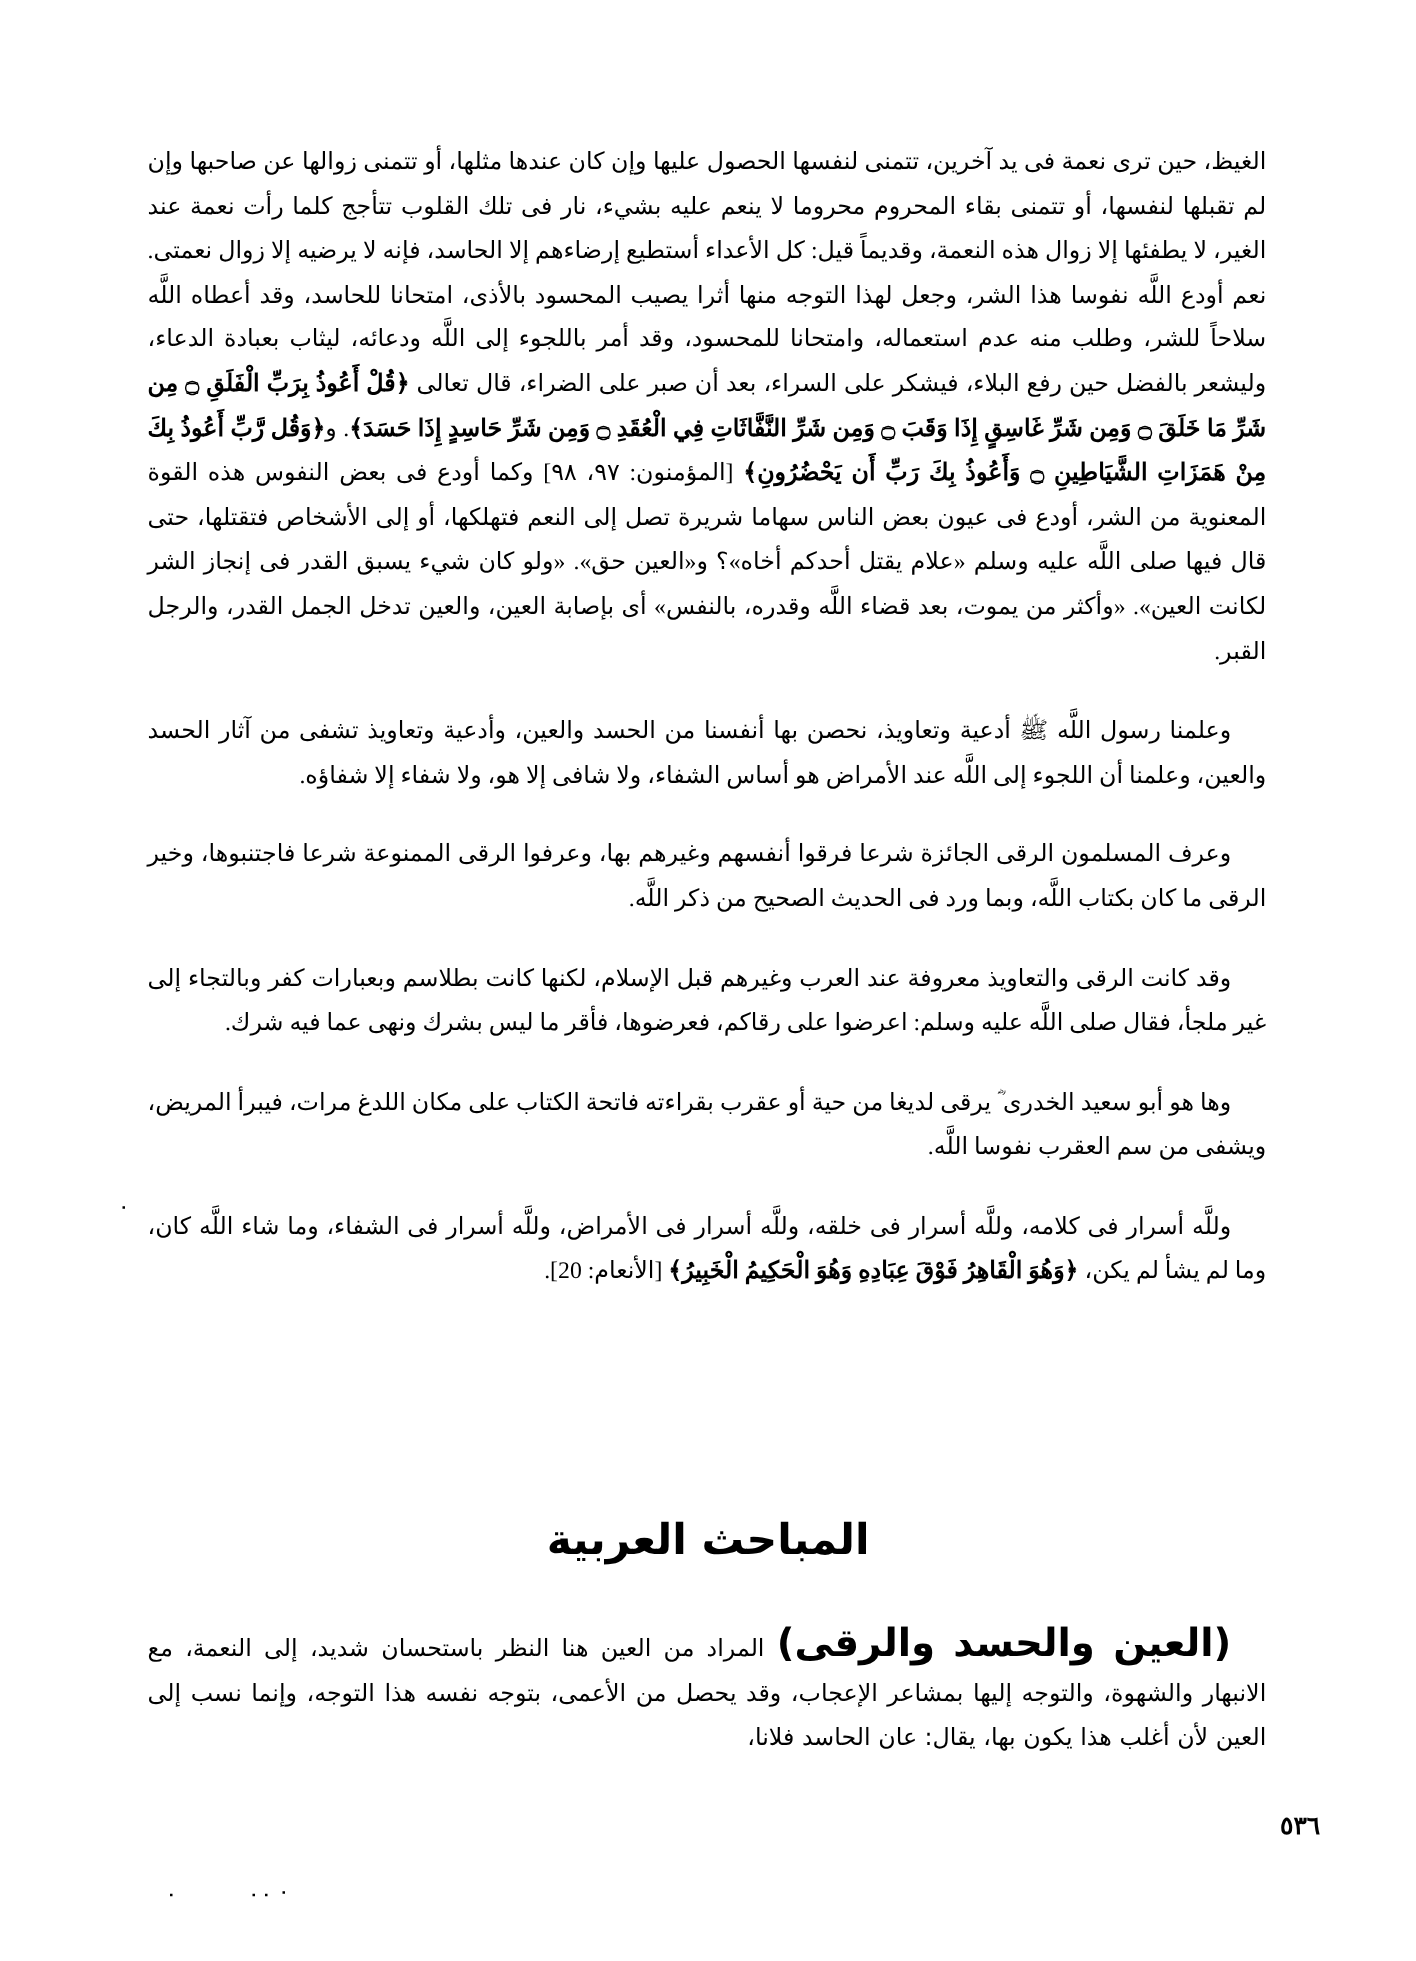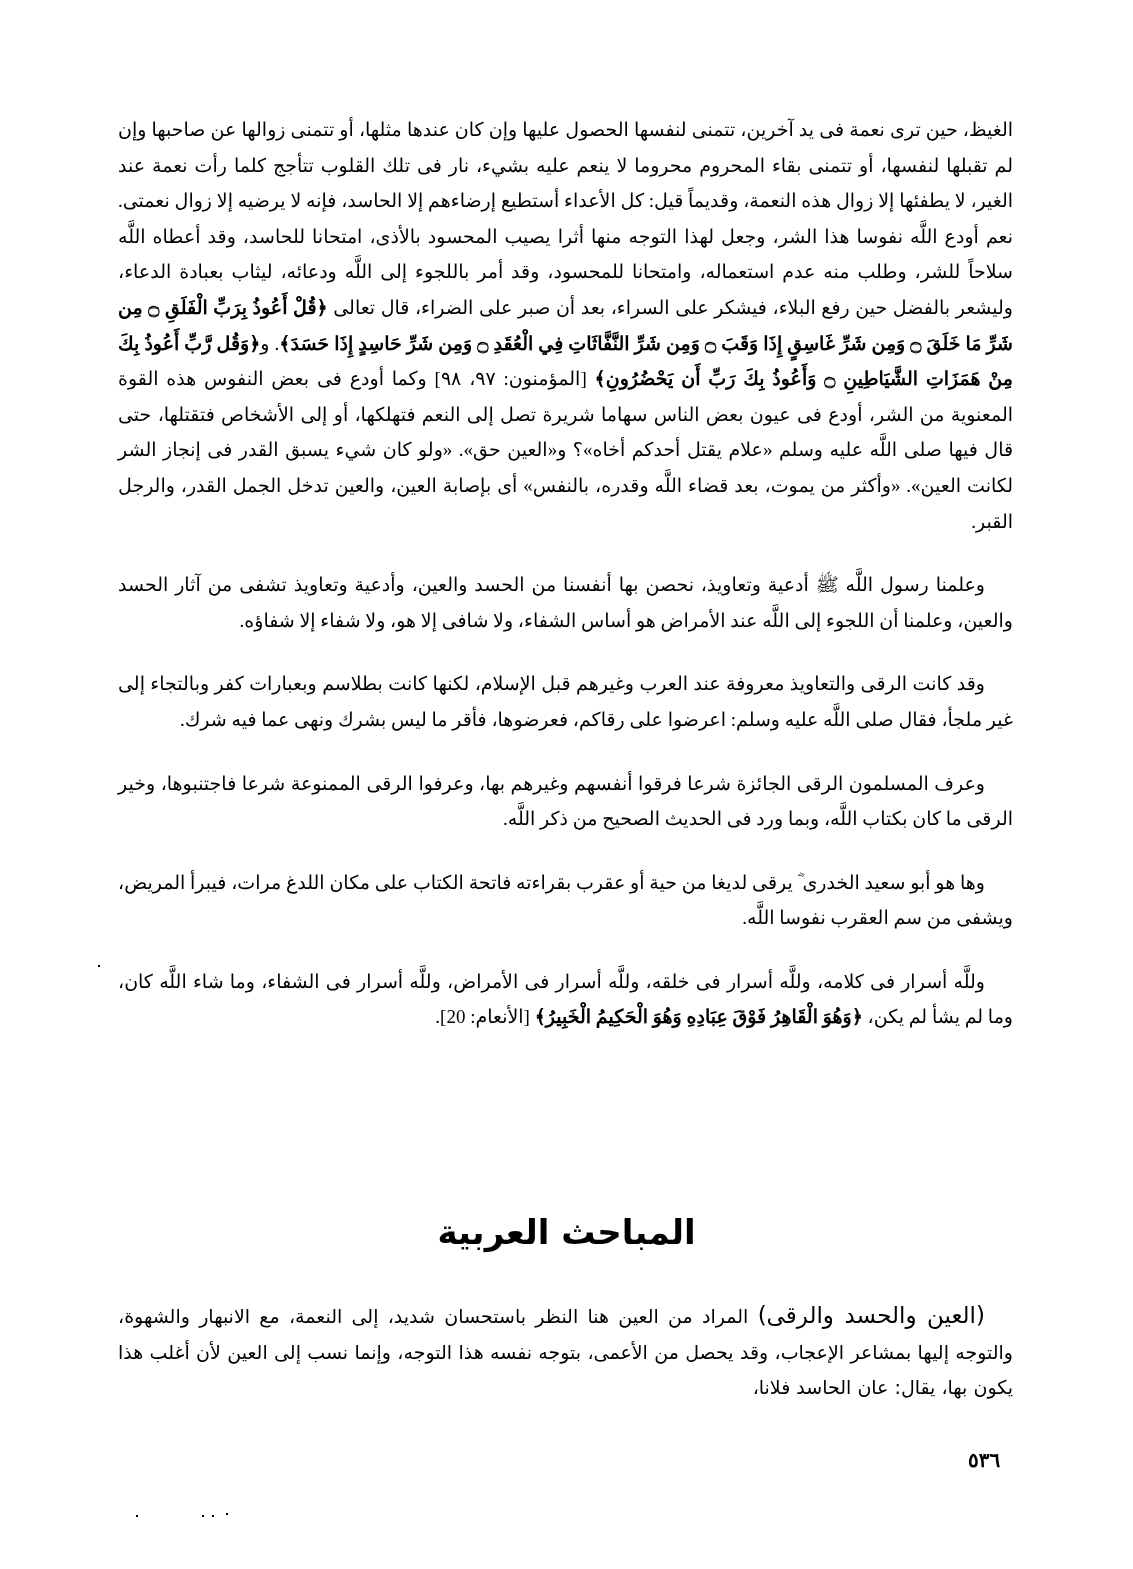--- a/index.html
+++ b/index.html
@@ -51,26 +51,26 @@
       font-family: "DejaVu Sans", sans-serif;
     }
     .section {
       position: absolute;
       left: 118px;
       top: 1298px;
       width: 895px;
       direction: rtl;
     }
     .term {
-      font-weight: normal;
-      font-size: 23px;
+      font-weight: bold;
+      font-size: 31px;
     }
     .page-number {
       position: absolute;
-      left: 968px;
+      left: 1024px;
       top: 1448px;
       font-size: 20px;
       font-weight: bold;
       direction: rtl;
       font-family: Liberation Serif, serif;
     }
     .speck {
       position: absolute;
       width: 2px;
       height: 2px;
@@ -83,25 +83,25 @@
 <div class="page">
   <p class="para">
     <span>الغيظ، حين ترى نعمة فى يد آخرين، تتمنى لنفسها الحصول عليها وإن كان عندها مثلها، أو تتمنى زوالها عن صاحبها وإن لم تقبلها لنفسها، أو تتمنى بقاء المحروم محروما لا ينعم عليه بشيء، نار فى تلك القلوب تتأجج كلما رأت نعمة عند الغير، لا يطفئها إلا زوال هذه النعمة، وقديماً قيل: كل الأعداء أستطيع إرضاءهم إلا الحاسد، فإنه لا يرضيه إلا زوال نعمتى. نعم أودع اللَّه نفوسا هذا الشر، وجعل لهذا التوجه منها أثرا يصيب المحسود بالأذى، امتحانا للحاسد، وقد أعطاه اللَّه سلاحاً للشر، وطلب منه عدم استعماله، وامتحانا للمحسود، وقد أمر باللجوء إلى اللَّه ودعائه، ليثاب بعبادة الدعاء، وليشعر بالفضل حين رفع البلاء، فيشكر على السراء، بعد أن صبر على الضراء، قال تعالى </span><span class="verse">﴿قُلْ أَعُوذُ بِرَبِّ الْفَلَقِ ۝ مِن شَرِّ مَا خَلَقَ ۝ وَمِن شَرِّ غَاسِقٍ إِذَا وَقَبَ ۝ وَمِن شَرِّ النَّفَّاثَاتِ فِي الْعُقَدِ ۝ وَمِن شَرِّ حَاسِدٍ إِذَا حَسَدَ﴾</span><span>. و</span><span class="verse">﴿وَقُل رَّبِّ أَعُوذُ بِكَ مِنْ هَمَزَاتِ الشَّيَاطِينِ ۝ وَأَعُوذُ بِكَ رَبِّ أَن يَحْضُرُونِ﴾</span><span> [المؤمنون: ٩٧، ٩٨] وكما أودع فى بعض النفوس هذه القوة المعنوية من الشر، أودع فى عيون بعض الناس سهاما شريرة تصل إلى النعم فتهلكها، أو إلى الأشخاص فتقتلها، حتى قال فيها صلى اللَّه عليه وسلم «علام يقتل أحدكم أخاه»؟ و«العين حق». «ولو كان شيء يسبق القدر فى إنجاز الشر لكانت العين». «وأكثر من يموت، بعد قضاء اللَّه وقدره، بالنفس» أى بإصابة العين، والعين تدخل الجمل القدر، والرجل القبر.</span>
   </p>
 
   <p class="para indent gap">
     <span>وعلمنا رسول اللَّه ﷺ أدعية وتعاويذ، نحصن بها أنفسنا من الحسد والعين، وأدعية وتعاويذ تشفى من آثار الحسد والعين، وعلمنا أن اللجوء إلى اللَّه عند الأمراض هو أساس الشفاء، ولا شافى إلا هو، ولا شفاء إلا شفاؤه.</span>
   </p>
 
   <p class="para indent gap">
-    <span>وقد كانت الرقى والتعاويذ معروفة عند العرب وغيرهم قبل الإسلام، لكنها كانت بطلاسم وبعبارات كفر وبالتجاء إلى غير ملجأ، فقال صلى اللَّه عليه وسلم: اعرضوا على رقاكم، فعرضوها، فأقر ما ليس بشرك ونهى عما فيه شرك.</span>
+    <span>وعرف المسلمون الرقى الجائزة شرعا فرقوا أنفسهم وغيرهم بها، وعرفوا الرقى الممنوعة شرعا فاجتنبوها، وخير الرقى ما كان بكتاب اللَّه، وبما ورد فى الحديث الصحيح من ذكر اللَّه.</span>
   </p>
 
   <p class="para indent gap">
-    <span>وعرف المسلمون الرقى الجائزة شرعا فرقوا أنفسهم وغيرهم بها، وعرفوا الرقى الممنوعة شرعا فاجتنبوها، وخير الرقى ما كان بكتاب اللَّه، وبما ورد فى الحديث الصحيح من ذكر اللَّه.</span>
+    <span>وقد كانت الرقى والتعاويذ معروفة عند العرب وغيرهم قبل الإسلام، لكنها كانت بطلاسم وبعبارات كفر وبالتجاء إلى غير ملجأ، فقال صلى اللَّه عليه وسلم: اعرضوا على رقاكم، فعرضوها، فأقر ما ليس بشرك ونهى عما فيه شرك.</span>
   </p>
 
   <p class="para indent gap">
     <span>وها هو أبو سعيد الخدرى ؓ يرقى لديغا من حية أو عقرب بقراءته فاتحة الكتاب على مكان اللدغ مرات، فيبرأ المريض، ويشفى من سم العقرب نفوسا اللَّه.</span>
   </p>
 
   <p class="para indent gap">
     <span>وللَّه أسرار فى كلامه، وللَّه أسرار فى خلقه، وللَّه أسرار فى الأمراض، وللَّه أسرار فى الشفاء، وما شاء اللَّه كان، وما لم يشأ لم يكن، </span><span class="verse">﴿وَهُوَ الْقَاهِرُ فَوْقَ عِبَادِهِ وَهُوَ الْحَكِيمُ الْخَبِيرُ﴾</span><span> [الأنعام: 20].</span>
   </p>
 </div>

